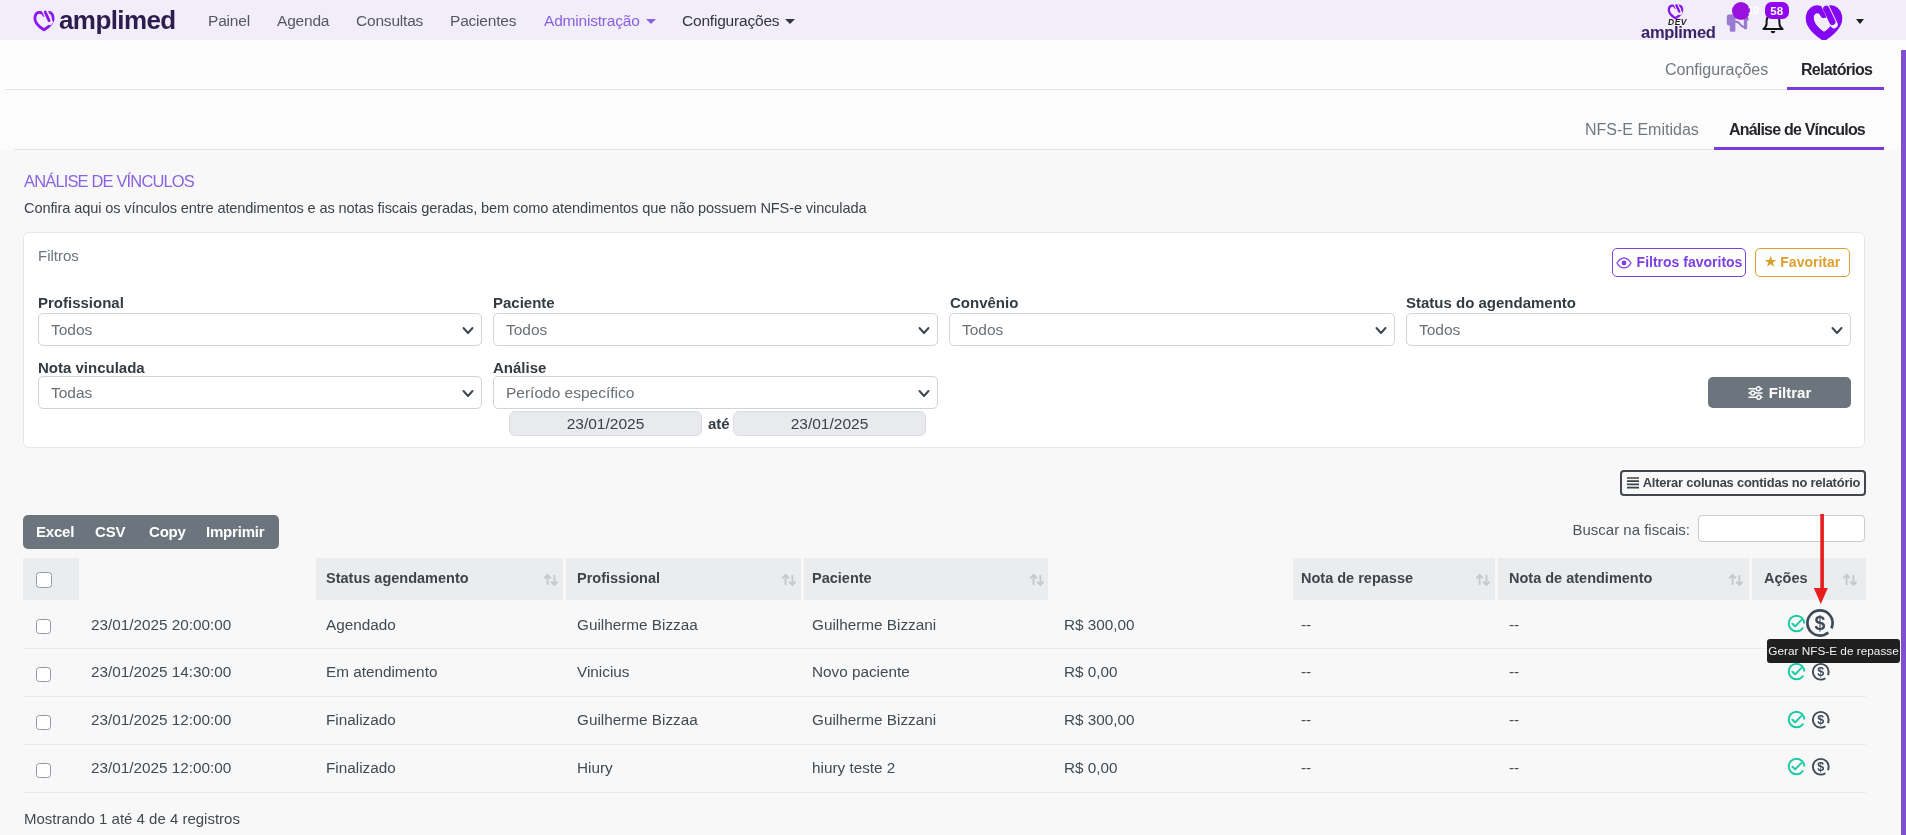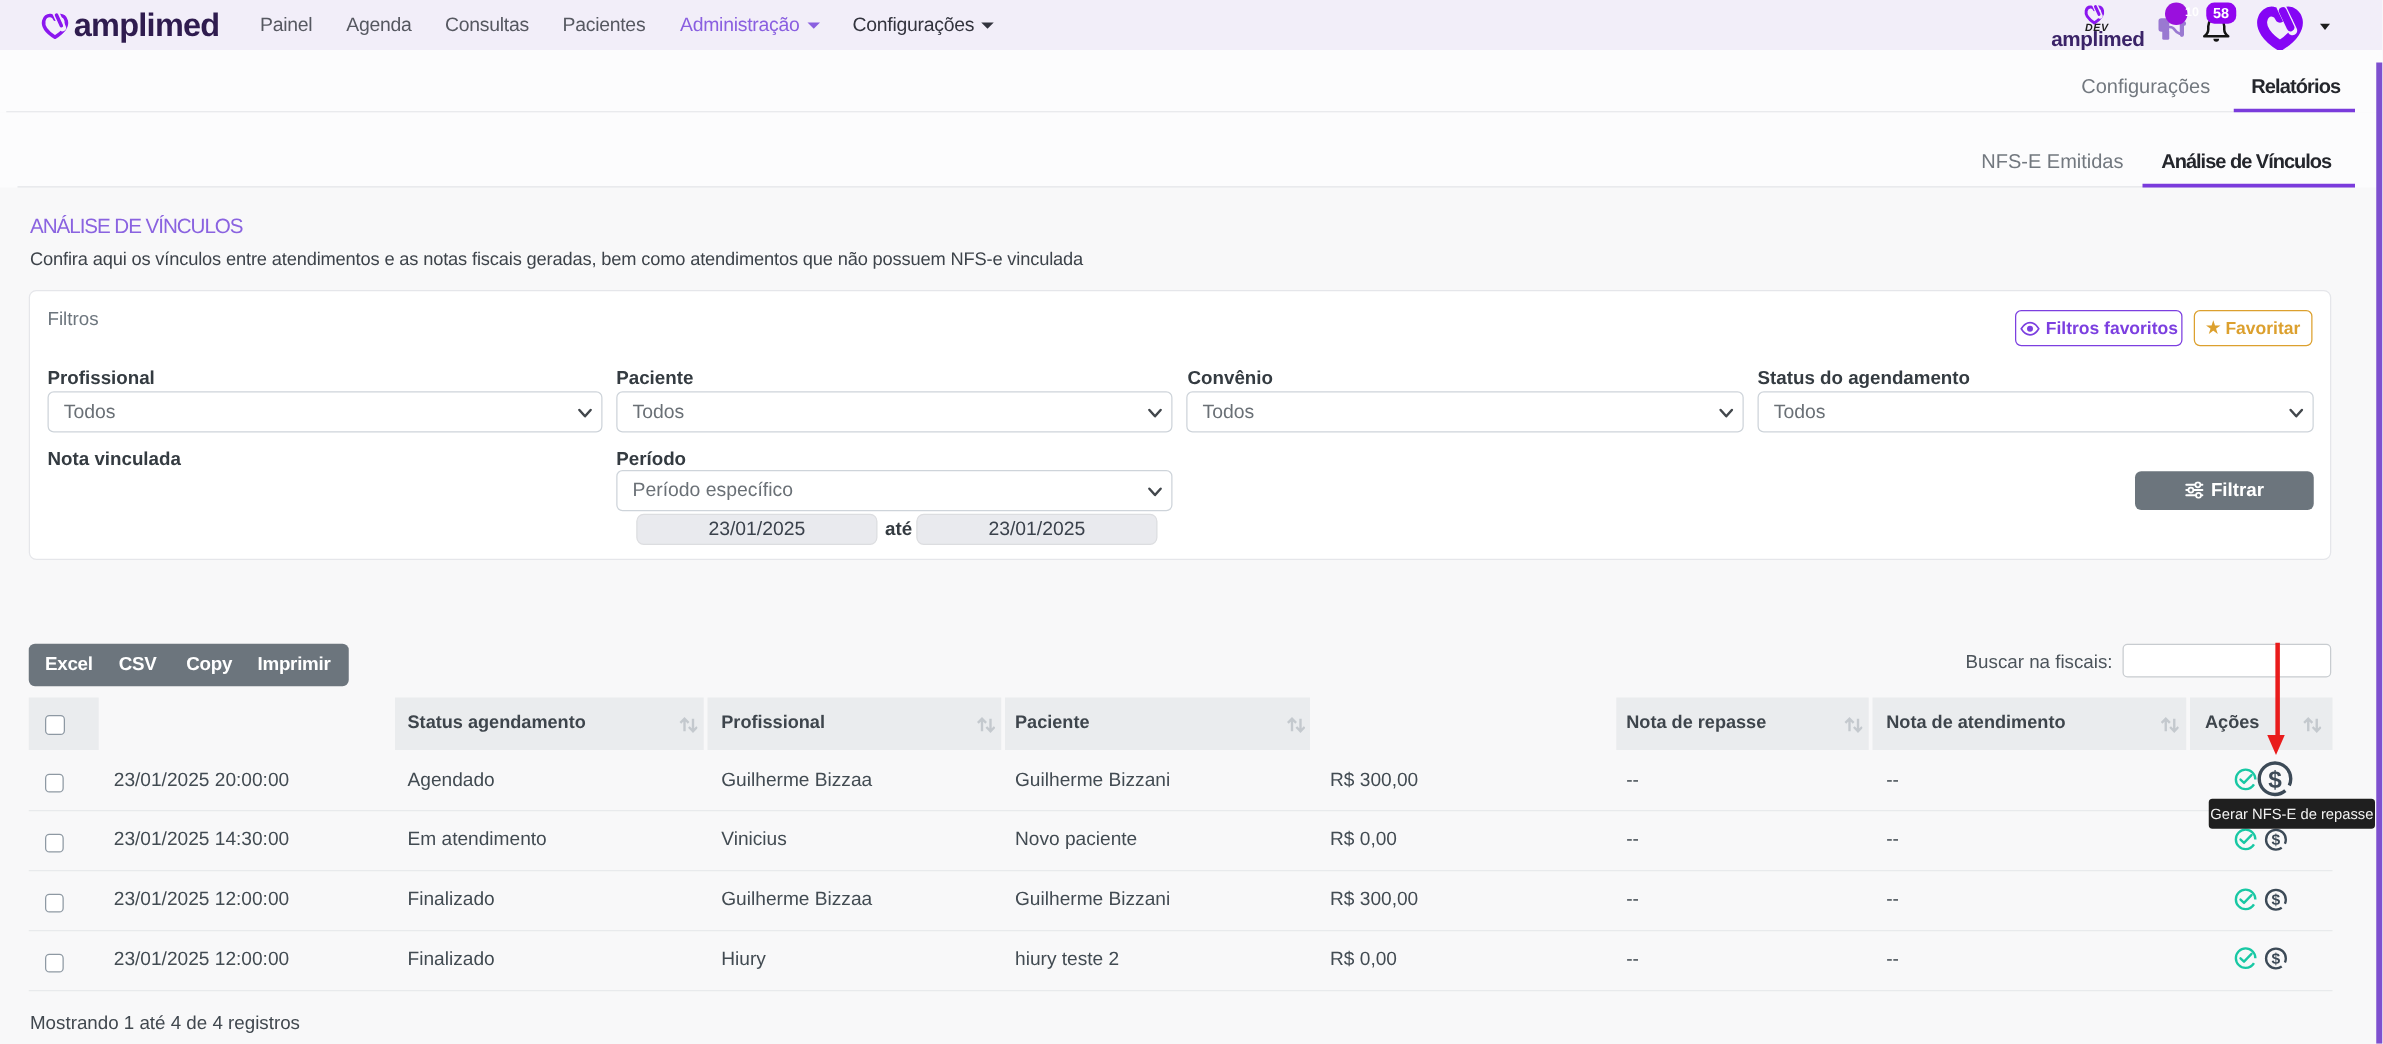--- a/index.html
+++ b/index.html
@@ -142,40 +142,47 @@
         <path d="M1.5 2 L6 7 L10.5 2"></path>
       </svg></div>
   <div class="fselect" style="left:949px; top:313px; width:446px;">Todos<svg width="12" height="9" viewBox="0 0 12 9" fill="none" stroke="#42474c" stroke-width="2" stroke-linecap="round" stroke-linejoin="round">
         <path d="M1.5 2 L6 7 L10.5 2"></path>
       </svg></div>
   <div class="fselect" style="left:1406px; top:313px; width:445px;">Todos<svg width="12" height="9" viewBox="0 0 12 9" fill="none" stroke="#42474c" stroke-width="2" stroke-linecap="round" stroke-linejoin="round">
         <path d="M1.5 2 L6 7 L10.5 2"></path>
       </svg></div>
 
   <div class="flabel" style="left:38px; top:359px;">Nota vinculada</div>
-  <div class="flabel" style="left:493px; top:359px;">Período</div>
-
+  <div class="flabel" style="left:493px; top:359px;">Análise</div>
+
+  <div class="fselect" style="left:38px; top:376px; width:444px;">Todas<svg width="12" height="9" viewBox="0 0 12 9" fill="none" stroke="#42474c" stroke-width="2" stroke-linecap="round" stroke-linejoin="round">
+        <path d="M1.5 2 L6 7 L10.5 2"></path>
+      </svg></div>
   <div class="fselect" style="left:493px; top:376px; width:445px;">Período específico<svg width="12" height="9" viewBox="0 0 12 9" fill="none" stroke="#42474c" stroke-width="2" stroke-linecap="round" stroke-linejoin="round">
         <path d="M1.5 2 L6 7 L10.5 2"></path>
       </svg></div>
 
   <div class="dateinp" style="left:509px; width:193px;">23/01/2025</div>
   <div class="abs" style="left:708px; top:415px; font-size:15px; font-weight:bold; color:#343b41;">até</div>
   <div class="dateinp" style="left:733px; width:193px;">23/01/2025</div>
 
   <div class="dbtn" style="left:1708px; top:377px; width:143px; height:31px; font-size:15px; line-height:31px;">
     <svg style="vertical-align:-2px; margin-right:6px;" width="15" height="14" viewBox="0 0 15 14">
         <g stroke="#fff" stroke-width="1.5" stroke-linecap="round">
           <path d="M1 2.8 L14 2.8 M1 7 L14 7 M1 11.2 L14 11.2"></path>
         </g>
         <circle cx="10.3" cy="2.8" r="2" fill="#6c757d" stroke="#fff" stroke-width="1.4"></circle>
         <circle cx="4.7" cy="7" r="2" fill="#6c757d" stroke="#fff" stroke-width="1.4"></circle>
         <circle cx="10.8" cy="11.2" r="2" fill="#6c757d" stroke="#fff" stroke-width="1.4"></circle>
       </svg>Filtrar</div>
 
+  <div class="abs" style="left:1620px; top:470px; width:246px; height:26px; border:2px solid #41474c; border-radius:4px; font-size:12.9px; letter-spacing:-0.2px; font-weight:bold; color:#3c4349; text-align:center; line-height:22px; white-space:nowrap;">
+    <svg style="vertical-align:-2px; margin-right:3px;" width="14" height="13" viewBox="0 0 14 13" fill="none" stroke="#3c4349" stroke-width="1.7">
+        <path d="M1 2 L13 2 M1 5.2 L13 5.2 M1 8.4 L13 8.4 M1 11.6 L13 11.6"></path>
+      </svg>Alterar colunas contidas no relatório</div>
 
   <div class="dbtn" style="left:23px; top:515px; width:256px; height:34px; font-size:15px; letter-spacing:-0.2px; line-height:34px; font-weight:bold;">
     <span class="abs" style="left:13px;">Excel</span>
     <span class="abs" style="left:72px;">CSV</span>
     <span class="abs" style="left:126px;">Copy</span>
     <span class="abs" style="left:183px;">Imprimir</span>
   </div>
 
   <div class="abs" style="left:1557px; top:521px; width:133px; font-size:15px; color:#4c545b; text-align:right;">Buscar na fiscais:</div>
   <div class="abs" style="left:1698px; top:515px; width:167px; height:27px; background:#fff; border:1px solid #c8ccd0; border-radius:4px;"></div>

